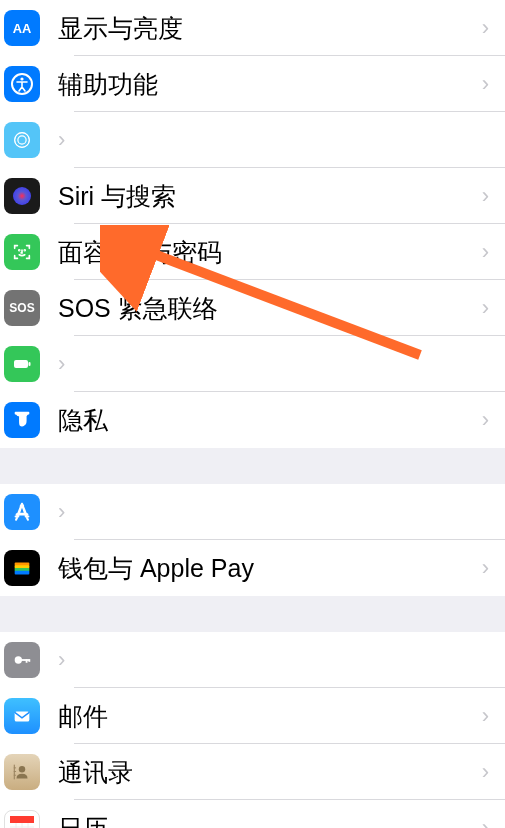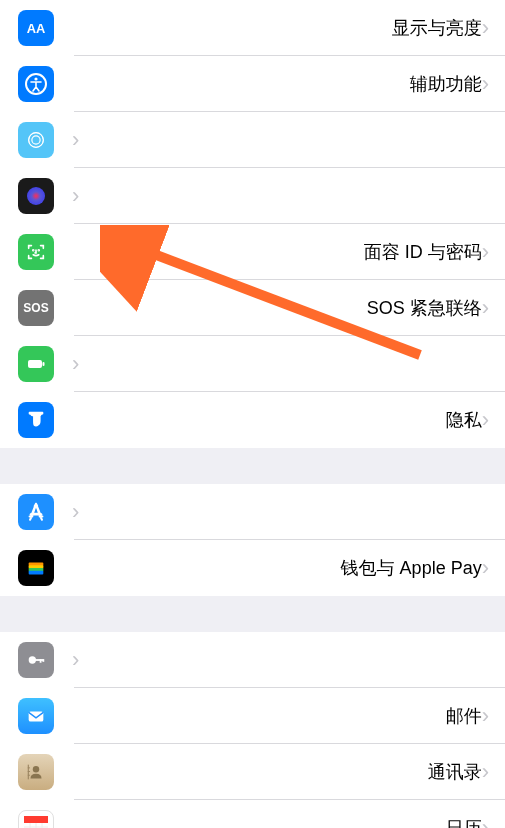--- a/index.html
+++ b/index.html
@@ -9,21 +9,21 @@
       width: 505px;
       height: 828px;
       overflow: hidden;
       position: relative;
     }
     .group { background: #fff; }
     .row {
       display: flex;
       align-items: center;
       height: 56px;
-      padding-left: 18px;
+      padding-left: 4px;
       position: relative;
       cursor: pointer;
     }
     .row::after {
       content: "";
       position: absolute;
       left: 74px;
       right: 0;
       bottom: 0;
       height: 1px;
@@ -35,24 +35,23 @@
       height: 36px;
       border-radius: 8px;
       display: flex;
       align-items: center;
       justify-content: center;
       flex-shrink: 0;
       margin-right: 18px;
       color: #fff;
     }
     .label {
-      font-size: 18px;
+      font-size: 25px;
       color: #000;
       flex: 1;
-      text-align: right;
     }
     .chevron {
       color: #c7c7cc;
       font-size: 22px;
       padding-right: 16px;
       font-weight: 300;
     }
     .spacer { height: 36px; background: #efeff4; }
     
     .arrow {
@@ -101,20 +100,21 @@
           <defs>
             <radialGradient id="sg" cx="50%" cy="50%" r="60%">
               <stop offset="0%" stop-color="#ff2d55"></stop>
               <stop offset="40%" stop-color="#5856d6"></stop>
               <stop offset="100%" stop-color="#3a3aee"></stop>
             </radialGradient>
           </defs>
           <circle cx="12" cy="12" r="9" fill="url(#sg)"></circle>
         </svg>
     </div>
+    <span class="label">Siri 与搜索</span>
     <span class="chevron">›</span>
   </div>
   <div class="row">
     <div class="icon" style="background:#34c759">
       <svg width="22" height="22" viewBox="0 0 24 24" fill="none" stroke="#fff" stroke-width="1.8" stroke-linecap="round">
           <path d="M4 8 L4 5 L7 5 M17 5 L20 5 L20 8 M20 16 L20 19 L17 19 M7 19 L4 19 L4 16"></path>
           <circle cx="9" cy="10" r="0.5" fill="#fff"></circle>
           <circle cx="15" cy="10" r="0.5" fill="#fff"></circle>
           <path d="M12 10 L12 13 L11 13"></path>
           <path d="M9 15 Q12 17 15 15"></path>

